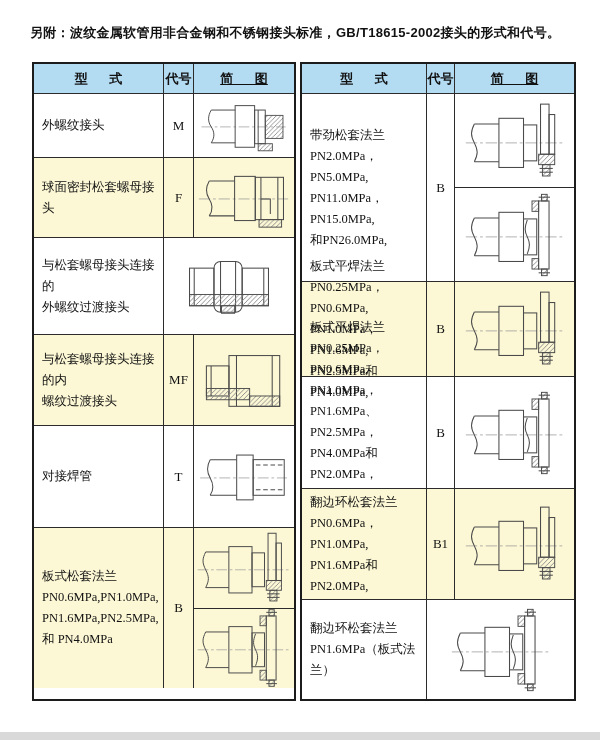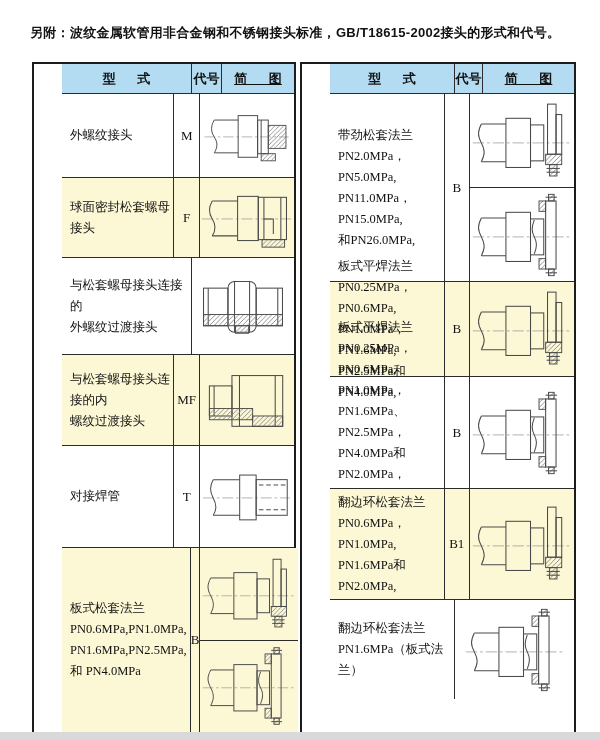--- a/index.html
+++ b/index.html
@@ -18,21 +18,21 @@
   }
   .intro{
     position:absolute;left:30px;top:24px;width:560px;
     font-family:"Liberation Sans", sans-serif;
     font-weight:bold;font-size:13px;letter-spacing:.3px;
   }
   .tables{position:absolute;left:32px;top:62px;display:flex;gap:4px;}
   .half{border:2px solid var(--border,#1c1c1c);box-sizing:border-box;background:#fff;}
   .half.left{width:264px;}
   .half.right{width:276px;}
-  .hrow{display:flex;padding-left:28px;}
+  .hrow{display:flex;}
   .cell{
     box-sizing:border-box;
     border-right:1.5px solid #2b2b2b;
     border-bottom:1.5px solid #2b2b2b;
   }
   .cell:last-child{border-right:none;}
   .hrow:last-child .cell{border-bottom:none;}
   .type{
     width:130px;display:flex;align-items:center;
     padding:4px 3px 4px 8px;
@@ -89,21 +89,21 @@
 
 <div class="tables">
 
   <div class="half left">
     <div class="hrow head-row">
       <div class="cell type">型      式</div>
       <div class="cell code">代号</div>
       <div class="cell diagcell">简      图</div>
     </div>
 
-    <div class="hrow" style="height:84px">
+    <div class="hrow" style="height:64px">
       <div class="cell type">外螺纹接头</div>
       <div class="cell code">M</div>
       <div class="cell diagcell">
         <div class="sub">
           <svg width="94" height="62" viewBox="0 0 100 70">
             <line class="cl" x1="2" y1="36" x2="97" y2="36"></line>
             <use href="#hose"></use>
             <rect class="ln" x="62" y="17" width="12" height="38"></rect>
             <line class="ln" x1="66" y1="17" x2="66" y2="55"></line>
             <rect class="ht" x="74" y="23" width="20" height="26"></rect>
@@ -181,21 +181,21 @@
             <path class="ln" d="M13 16 H42 M13 55 H42"></path>
             <rect class="ln" x="42" y="11" width="18" height="49"></rect>
             <rect class="ln" x="60" y="16" width="34" height="39"></rect>
             <line class="ln" x1="63" y1="22" x2="92" y2="22" stroke-dasharray="5 3"></line>
             <line class="ln" x1="63" y1="49" x2="92" y2="49" stroke-dasharray="5 3"></line>
           </svg>
         </div>
       </div>
     </div>
 
-    <div class="hrow hl" style="height:184px">
+    <div class="hrow hl" style="height:160px">
       <div class="cell type">板式松套法兰
 PN0.6MPa,PN1.0MPa,
 PN1.6MPa,PN2.5MPa,
 和 PN4.0MPa</div>
       <div class="cell code">B</div>
       <div class="cell diagcell">
         <div class="sub">
           <svg width="98" height="84" viewBox="0 0 110 88">
             <line class="cl" x1="3" y1="46" x2="106" y2="46"></line>
             <use href="#hose2"></use>

